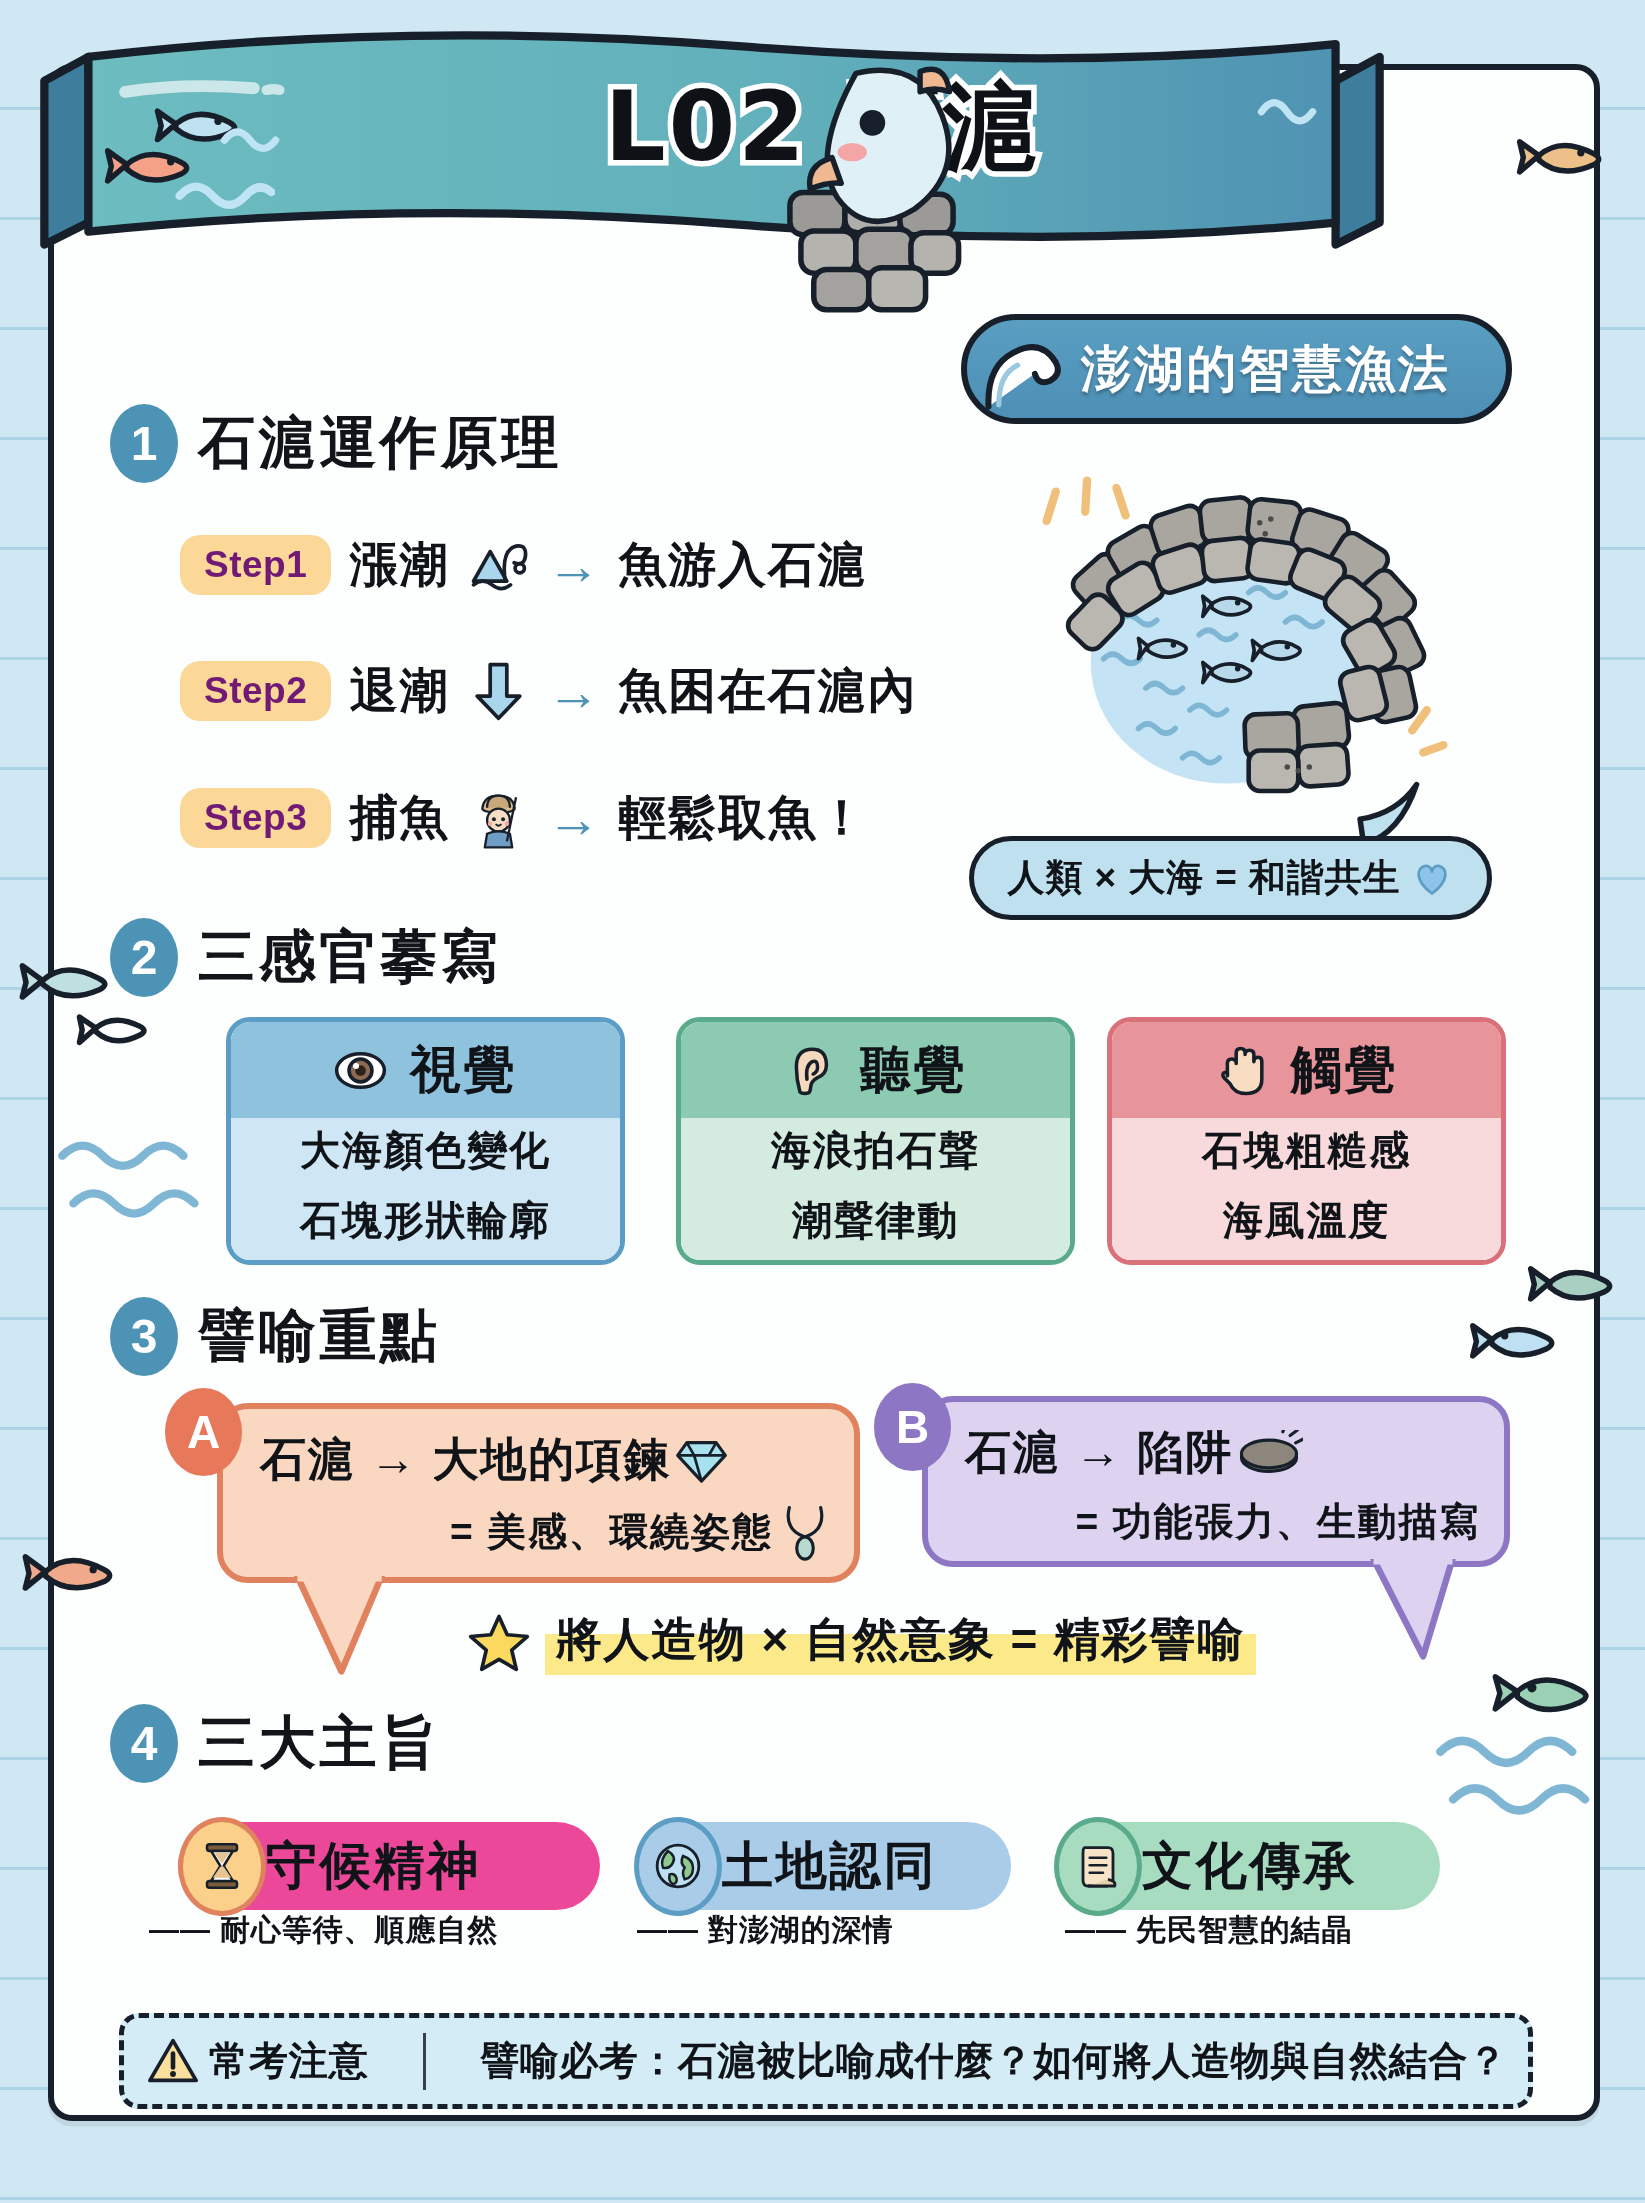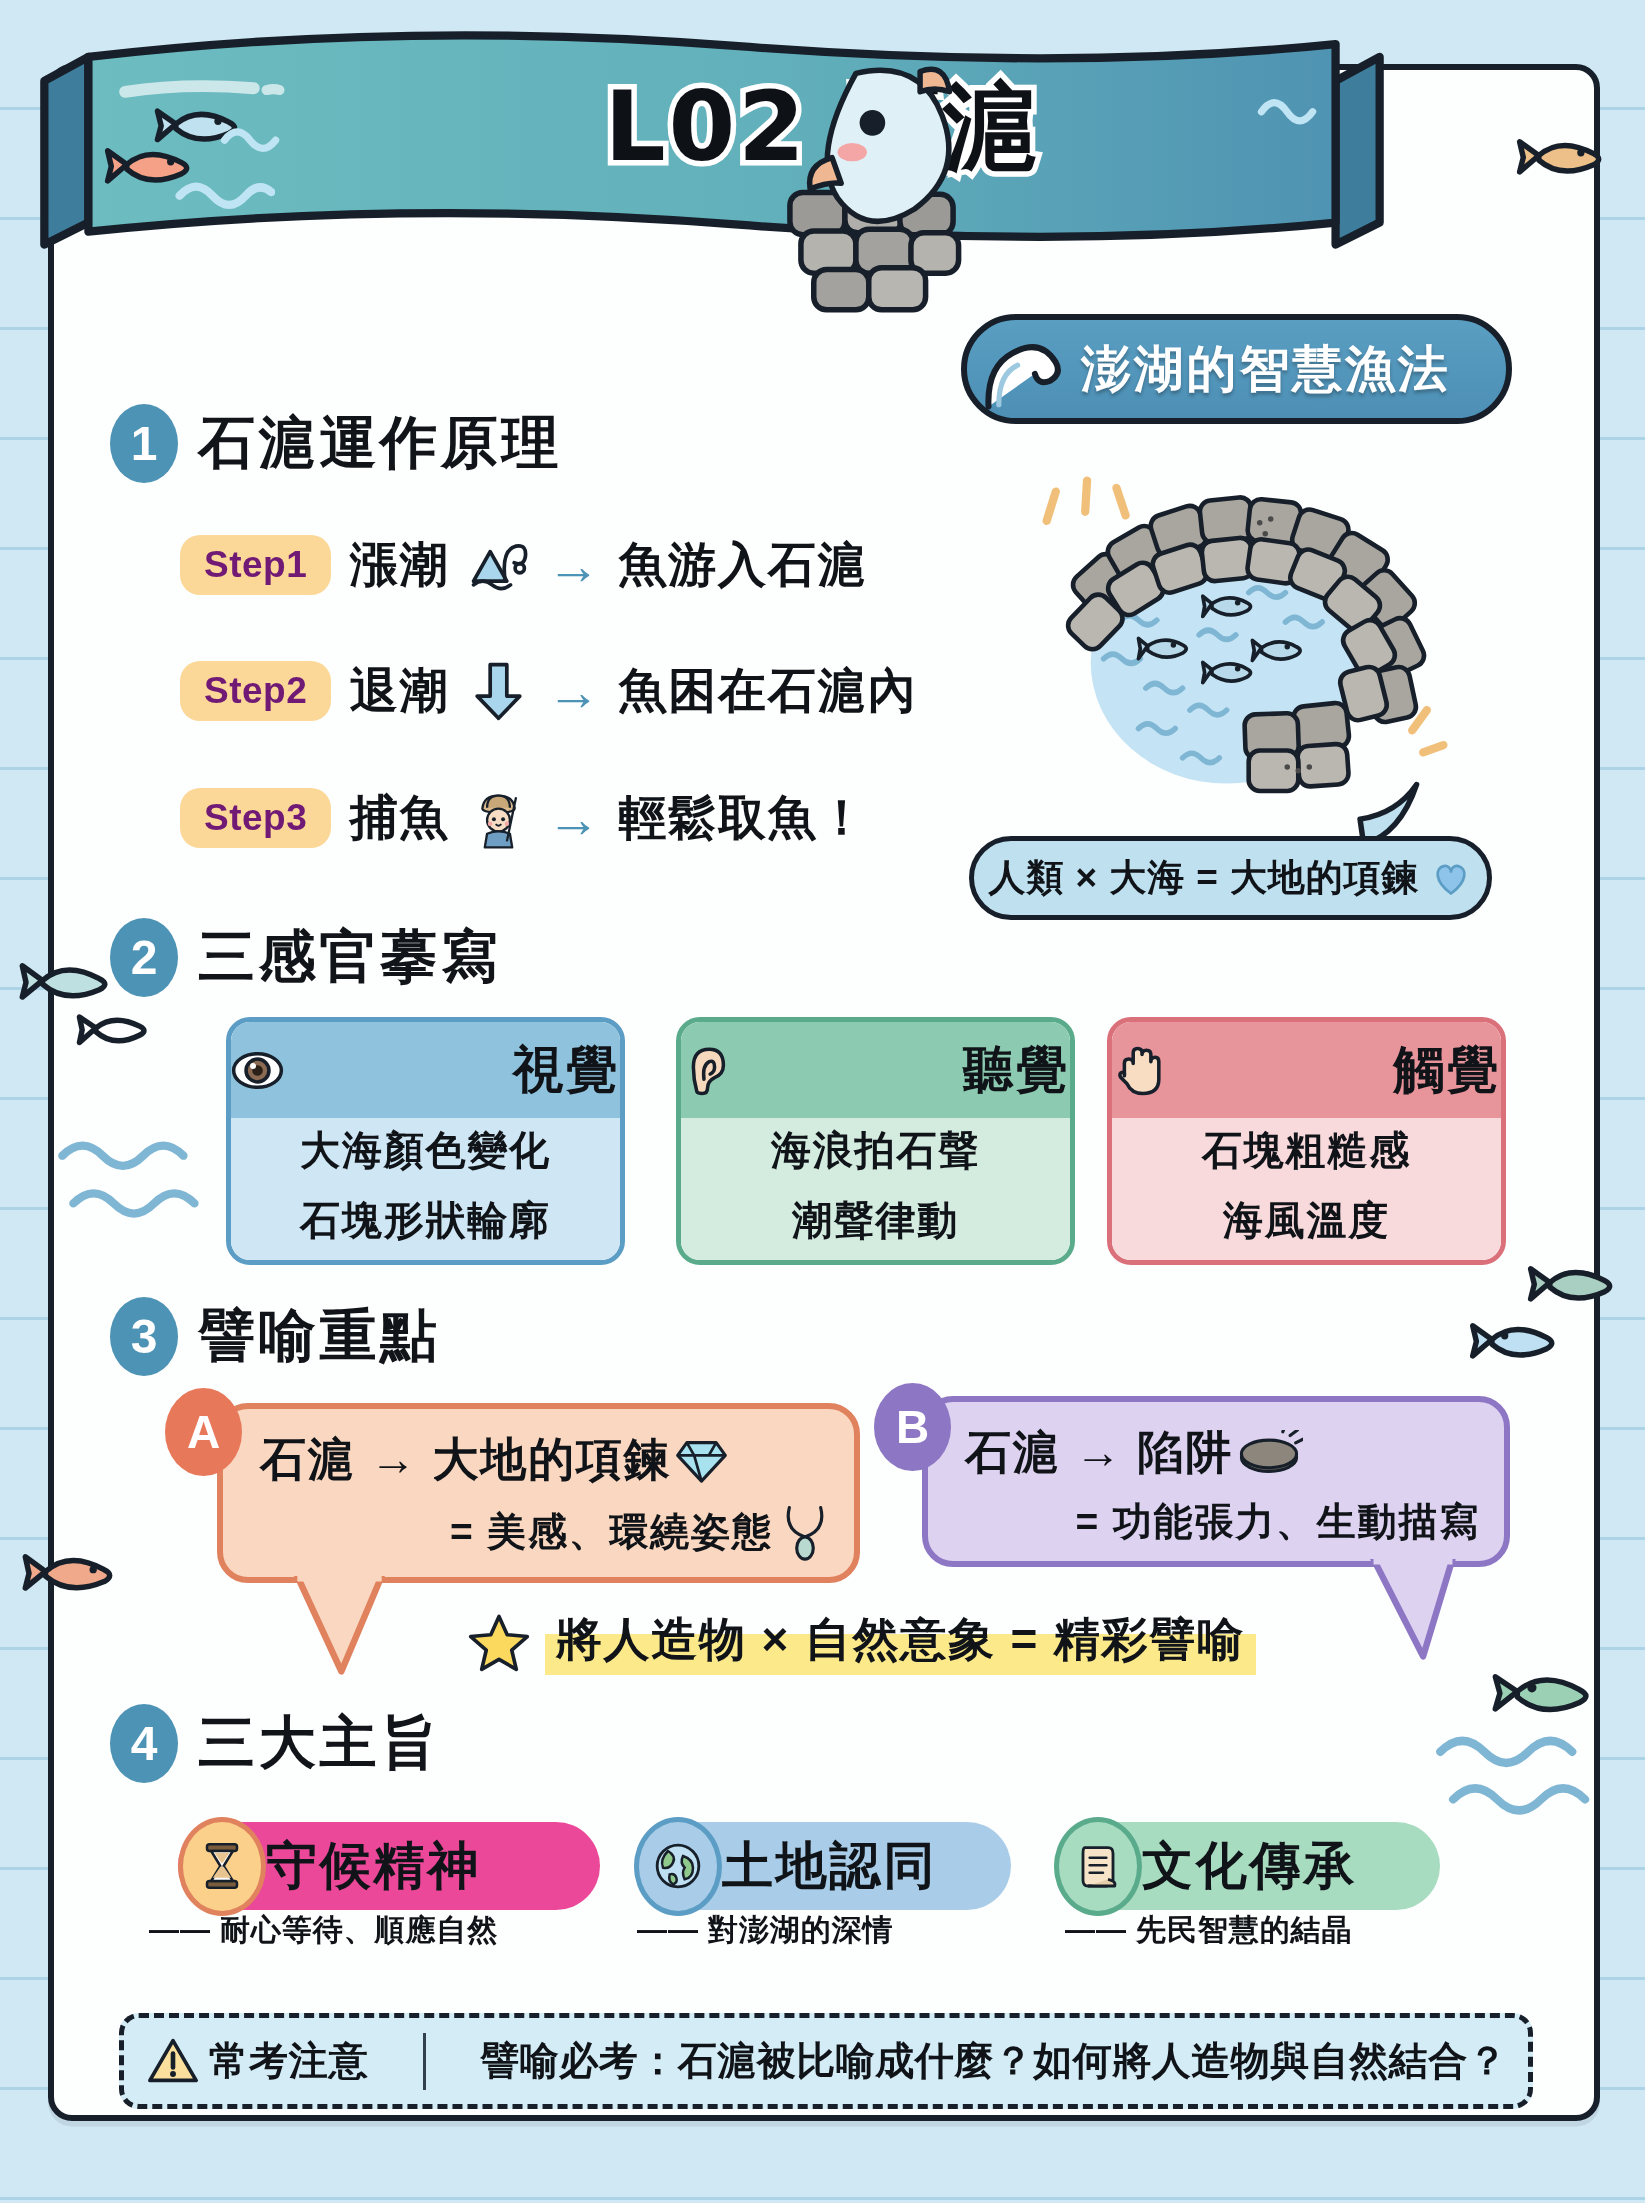--- a/index.html
+++ b/index.html
@@ -200,21 +200,21 @@
     height: 248px;
     border-radius: 24px;
     border: 5.5px solid rgba(0,0,0,0.12);
     overflow: hidden;
     z-index: 10;
     display: flex;
     flex-direction: column;
   }
   .sense-head {
     height: 96px;
-    display: flex; align-items: center; justify-content: space-between;
+    display: flex; align-items: center; justify-content: center;
     gap: 23px;
   }
   .sense-head-text {
     font-size: 51px; font-weight: 800; color: #101418; letter-spacing: 2.8px;
   }
   .sense-body {
     flex: 1;
     display: flex; flex-direction: column;
     align-items: center; justify-content: center;
     gap: 15px;
@@ -575,21 +575,21 @@
       <circle cx="304" cy="334" r="3"></circle>
       <circle cx="316" cy="330" r="3"></circle>
   </g>
 </svg>
 
 <svg class="quote-tail" viewBox="0 0 90 80">
   <path d="M20 72 Q60 60 78 6 Q56 38 16 44 Z" fill="#bfe0ef" stroke="#17202a" stroke-width="6" stroke-linejoin="round"></path>
 </svg>
 
 <div class="quote-bubble">
-  <span class="quote-text">人類 × 大海 = 大地的項鍊</span>
+  <span class="quote-text">人類 × 大海 = 和諧共生</span>
   <svg width="42" height="42" viewBox="0 0 46 46" style="margin-left:11px;">
     <path d="M23 40 C4 26 6 12 15 10 C20 9 23 13 23 16 C23 13 26 9 31 10 C40 12 42 26 23 40 Z" fill="#8fc4ea" stroke="#5b9dc4" stroke-width="3" stroke-linejoin="round"></path>
   </svg>
 </div>
 
 <div class="sec" style="left:110px;top:918px;">
   <div class="sec-num">2</div>
   <div class="sec-title">三感官摹寫</div>
 </div>
 

